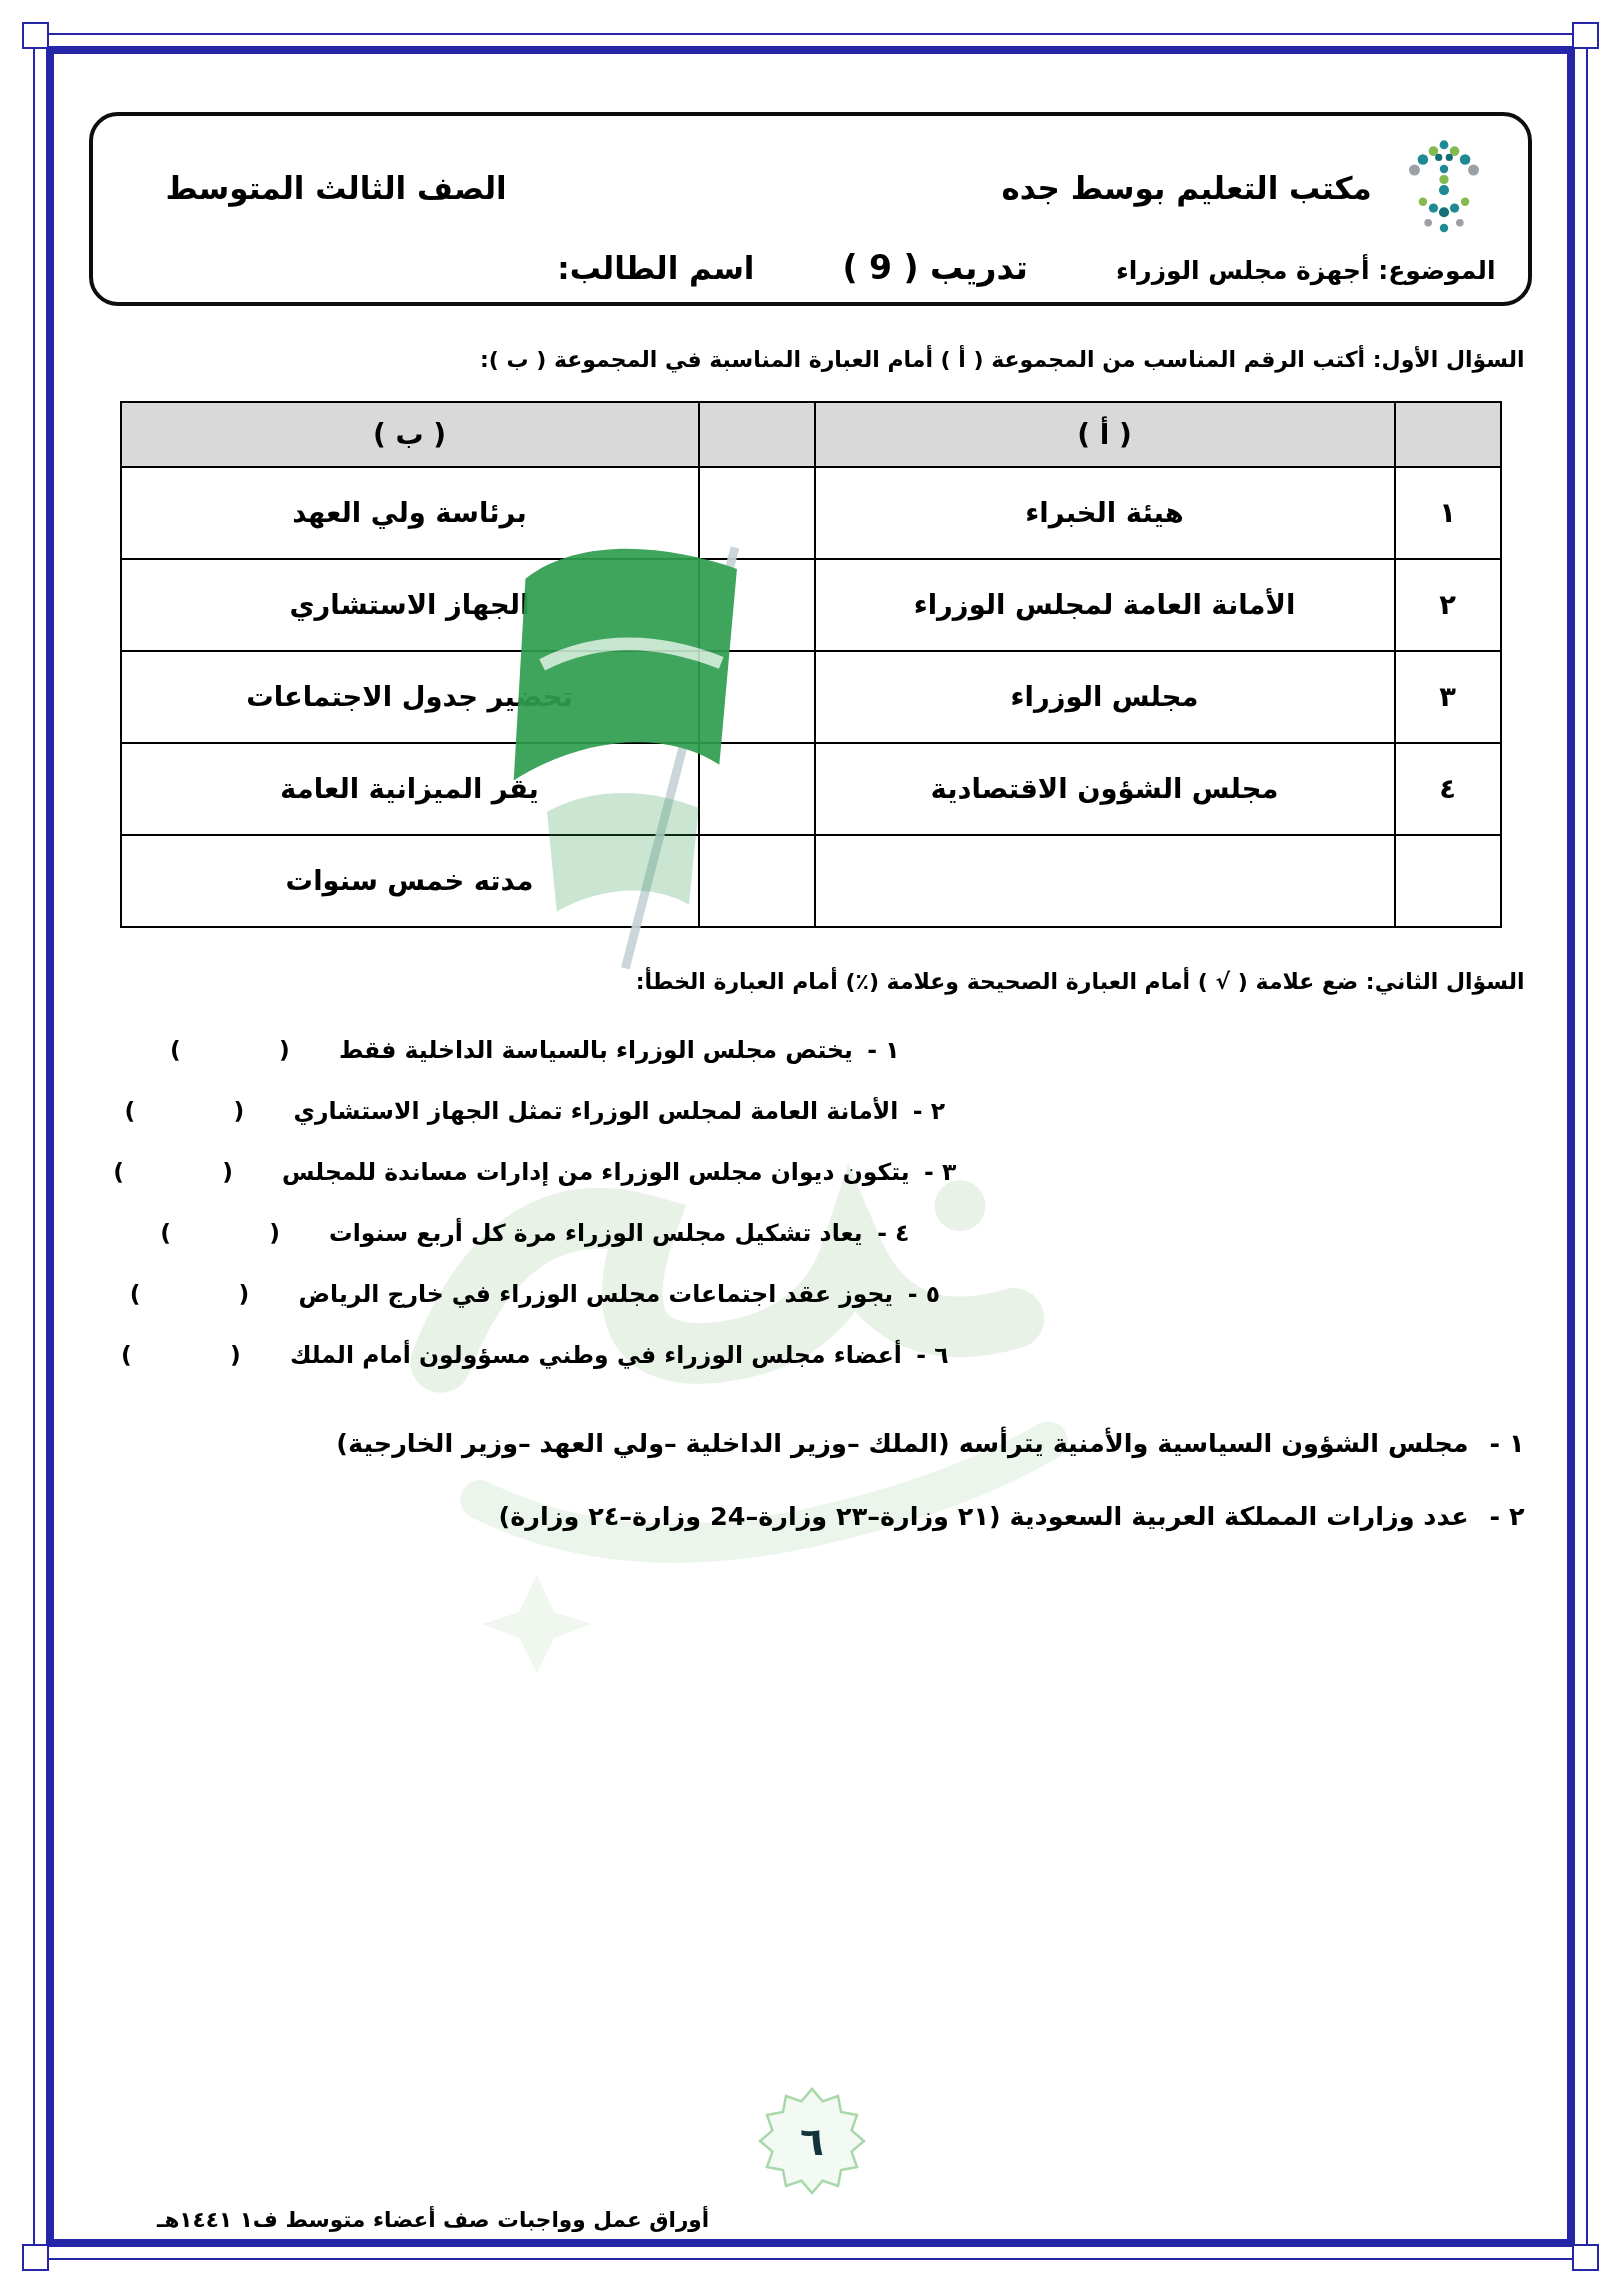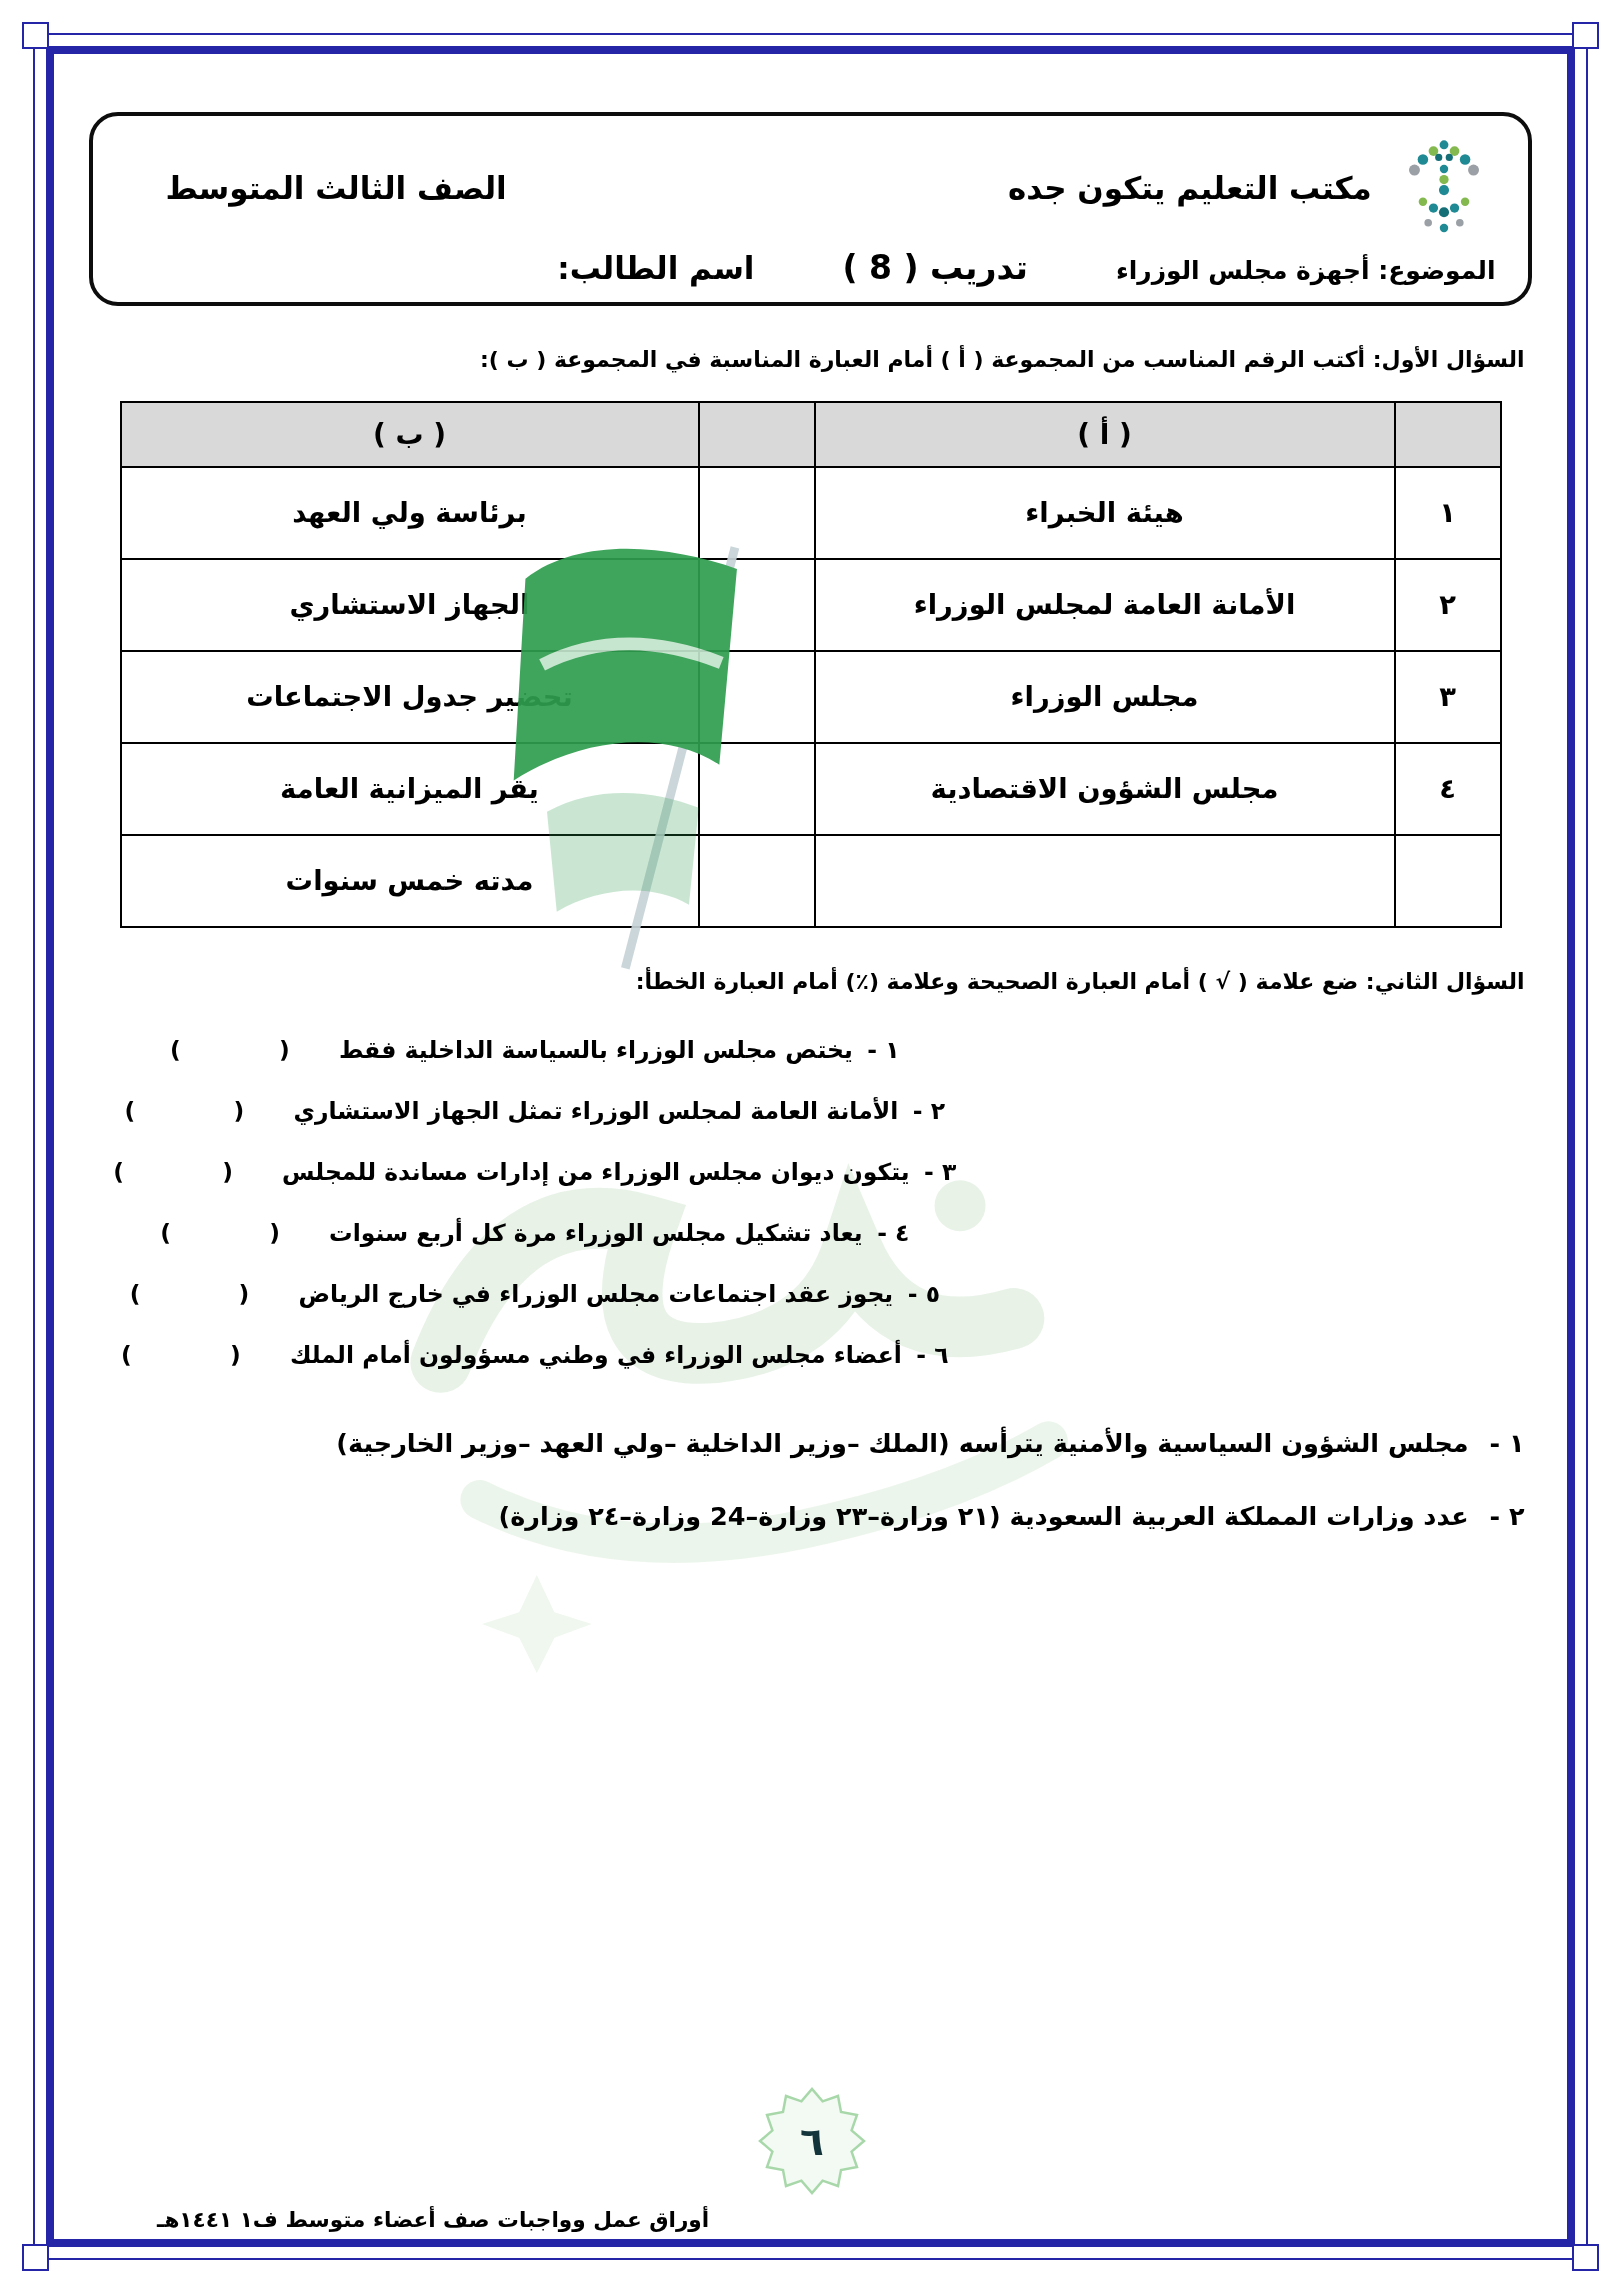--- a/index.html
+++ b/index.html
@@ -123,27 +123,27 @@
             <circle cx="50" cy="57" r="4.8" fill="#1f8a93"></circle>
             <circle cx="30" cy="68" r="4" fill="#83b94e"></circle>
             <circle cx="40" cy="74" r="4.4" fill="#1f8a93"></circle>
             <circle cx="50" cy="78" r="4.8" fill="#156f77"></circle>
             <circle cx="60" cy="74" r="4.4" fill="#1f8a93"></circle>
             <circle cx="70" cy="68" r="4" fill="#83b94e"></circle>
             <circle cx="35" cy="88" r="3.6" fill="#9aa0a6"></circle>
             <circle cx="50" cy="93" r="4" fill="#1f8a93"></circle>
             <circle cx="65" cy="88" r="3.6" fill="#9aa0a6"></circle>
           </svg>
-          <span class="office">مكتب التعليم يتكون جده</span>
+          <span class="office">مكتب التعليم بوسط جده</span>
         </div>
         <span class="grade">الصف الثالث المتوسط</span>
       </div>
       <div class="header-line2">
         <span class="subject">الموضوع: أجهزة مجلس الوزراء</span>
-        <span class="training">تدريب ( 8 )</span>
+        <span class="training">تدريب ( 9 )</span>
         <span class="student">اسم الطالب:</span>
       </div>
     </div>
 
     <div class="q-title">السؤال الأول: أكتب الرقم المناسب من المجموعة ( أ ) أمام العبارة المناسبة في المجموعة ( ب ):</div>
 
     <table class="match">
       <colgroup>
         <col class="c-num">
           <col class="c-a">

